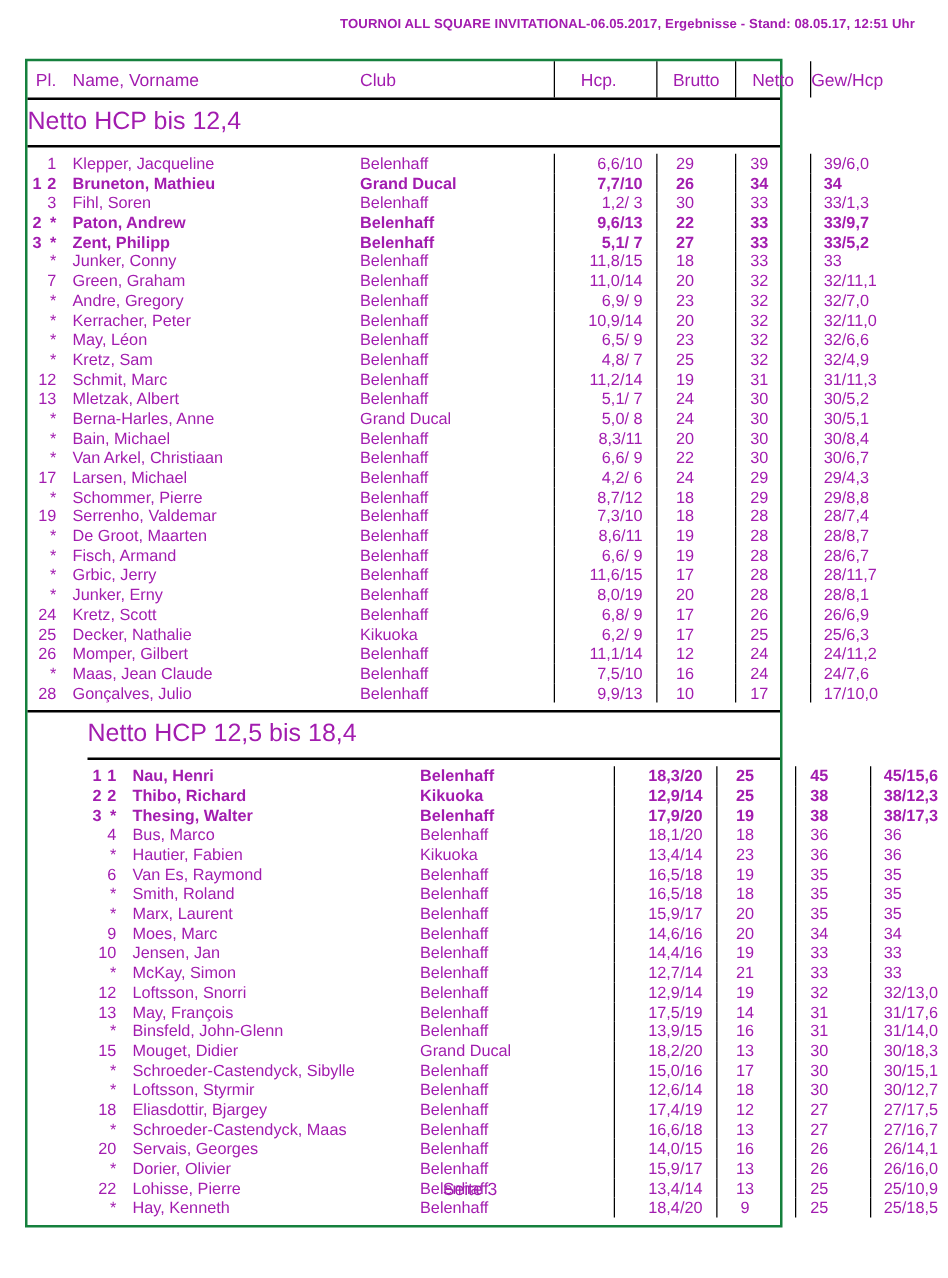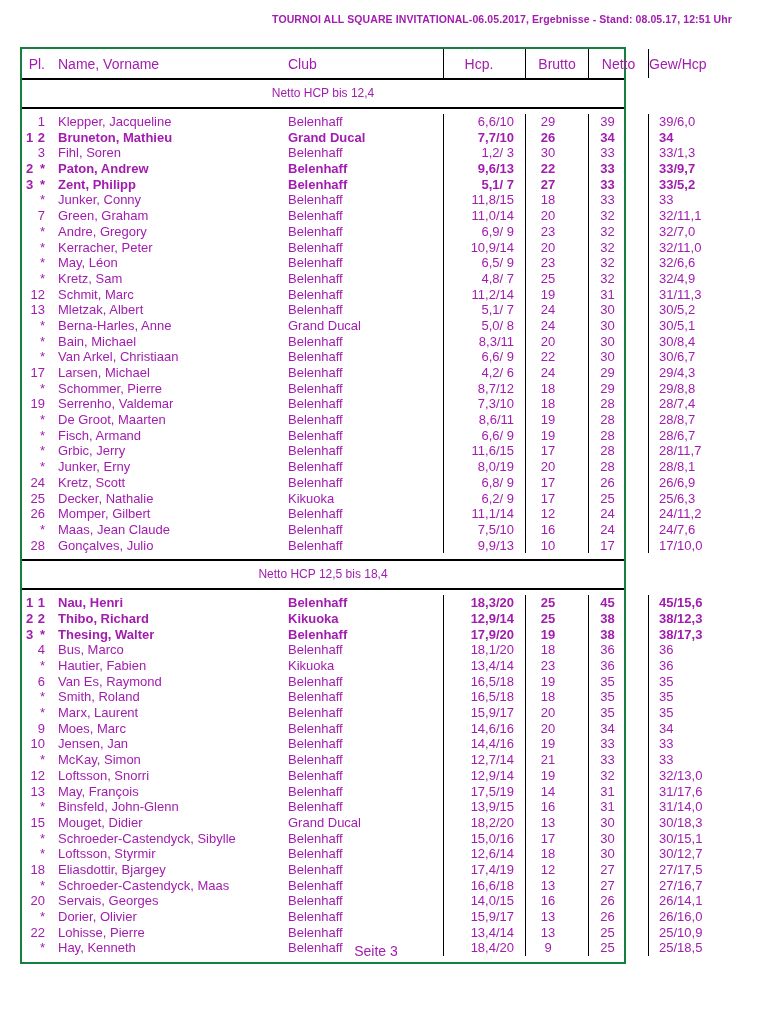--- a/index.html
+++ b/index.html
@@ -49,24 +49,24 @@
     border-bottom: 2px solid #000000;
   }
   .hcell { box-sizing: border-box; height: 100%; display: flex; align-items: center; }
   .h-pl     { justify-content: flex-end; }
   .h-name   { padding-left: 13px; }
   .h-club   { padding-left: 1px; }
   .h-hcp    { justify-content: center; padding-right: 11px; border-left: 1.5px solid #000; }
   .h-brutto { justify-content: center; border-left: 1.5px solid #000; }
   .h-netto  { justify-content: center; border-left: 1.5px solid #000; }
   .h-gew    { justify-content: center; border-left: 1.5px solid #000; }
-  .section + .section { border-top: 2px solid #000000; }
+  .section + .section { border-top: 2px solid #000000; padding-left: 48px; }
   .band {
-    text-align: center;
-    font-size: 12px;
+    text-align: left;
+    font-size: 20px;
     padding: 6px 0 7px 0;
     border-bottom: 2px solid #000000;
   }
   .rows { padding: 5px 0 6px 0; }
   .row {
     height: 15.7px;
     line-height: 15.7px;
     font-size: 13px;
   }
   .row.bold { font-weight: bold; }

